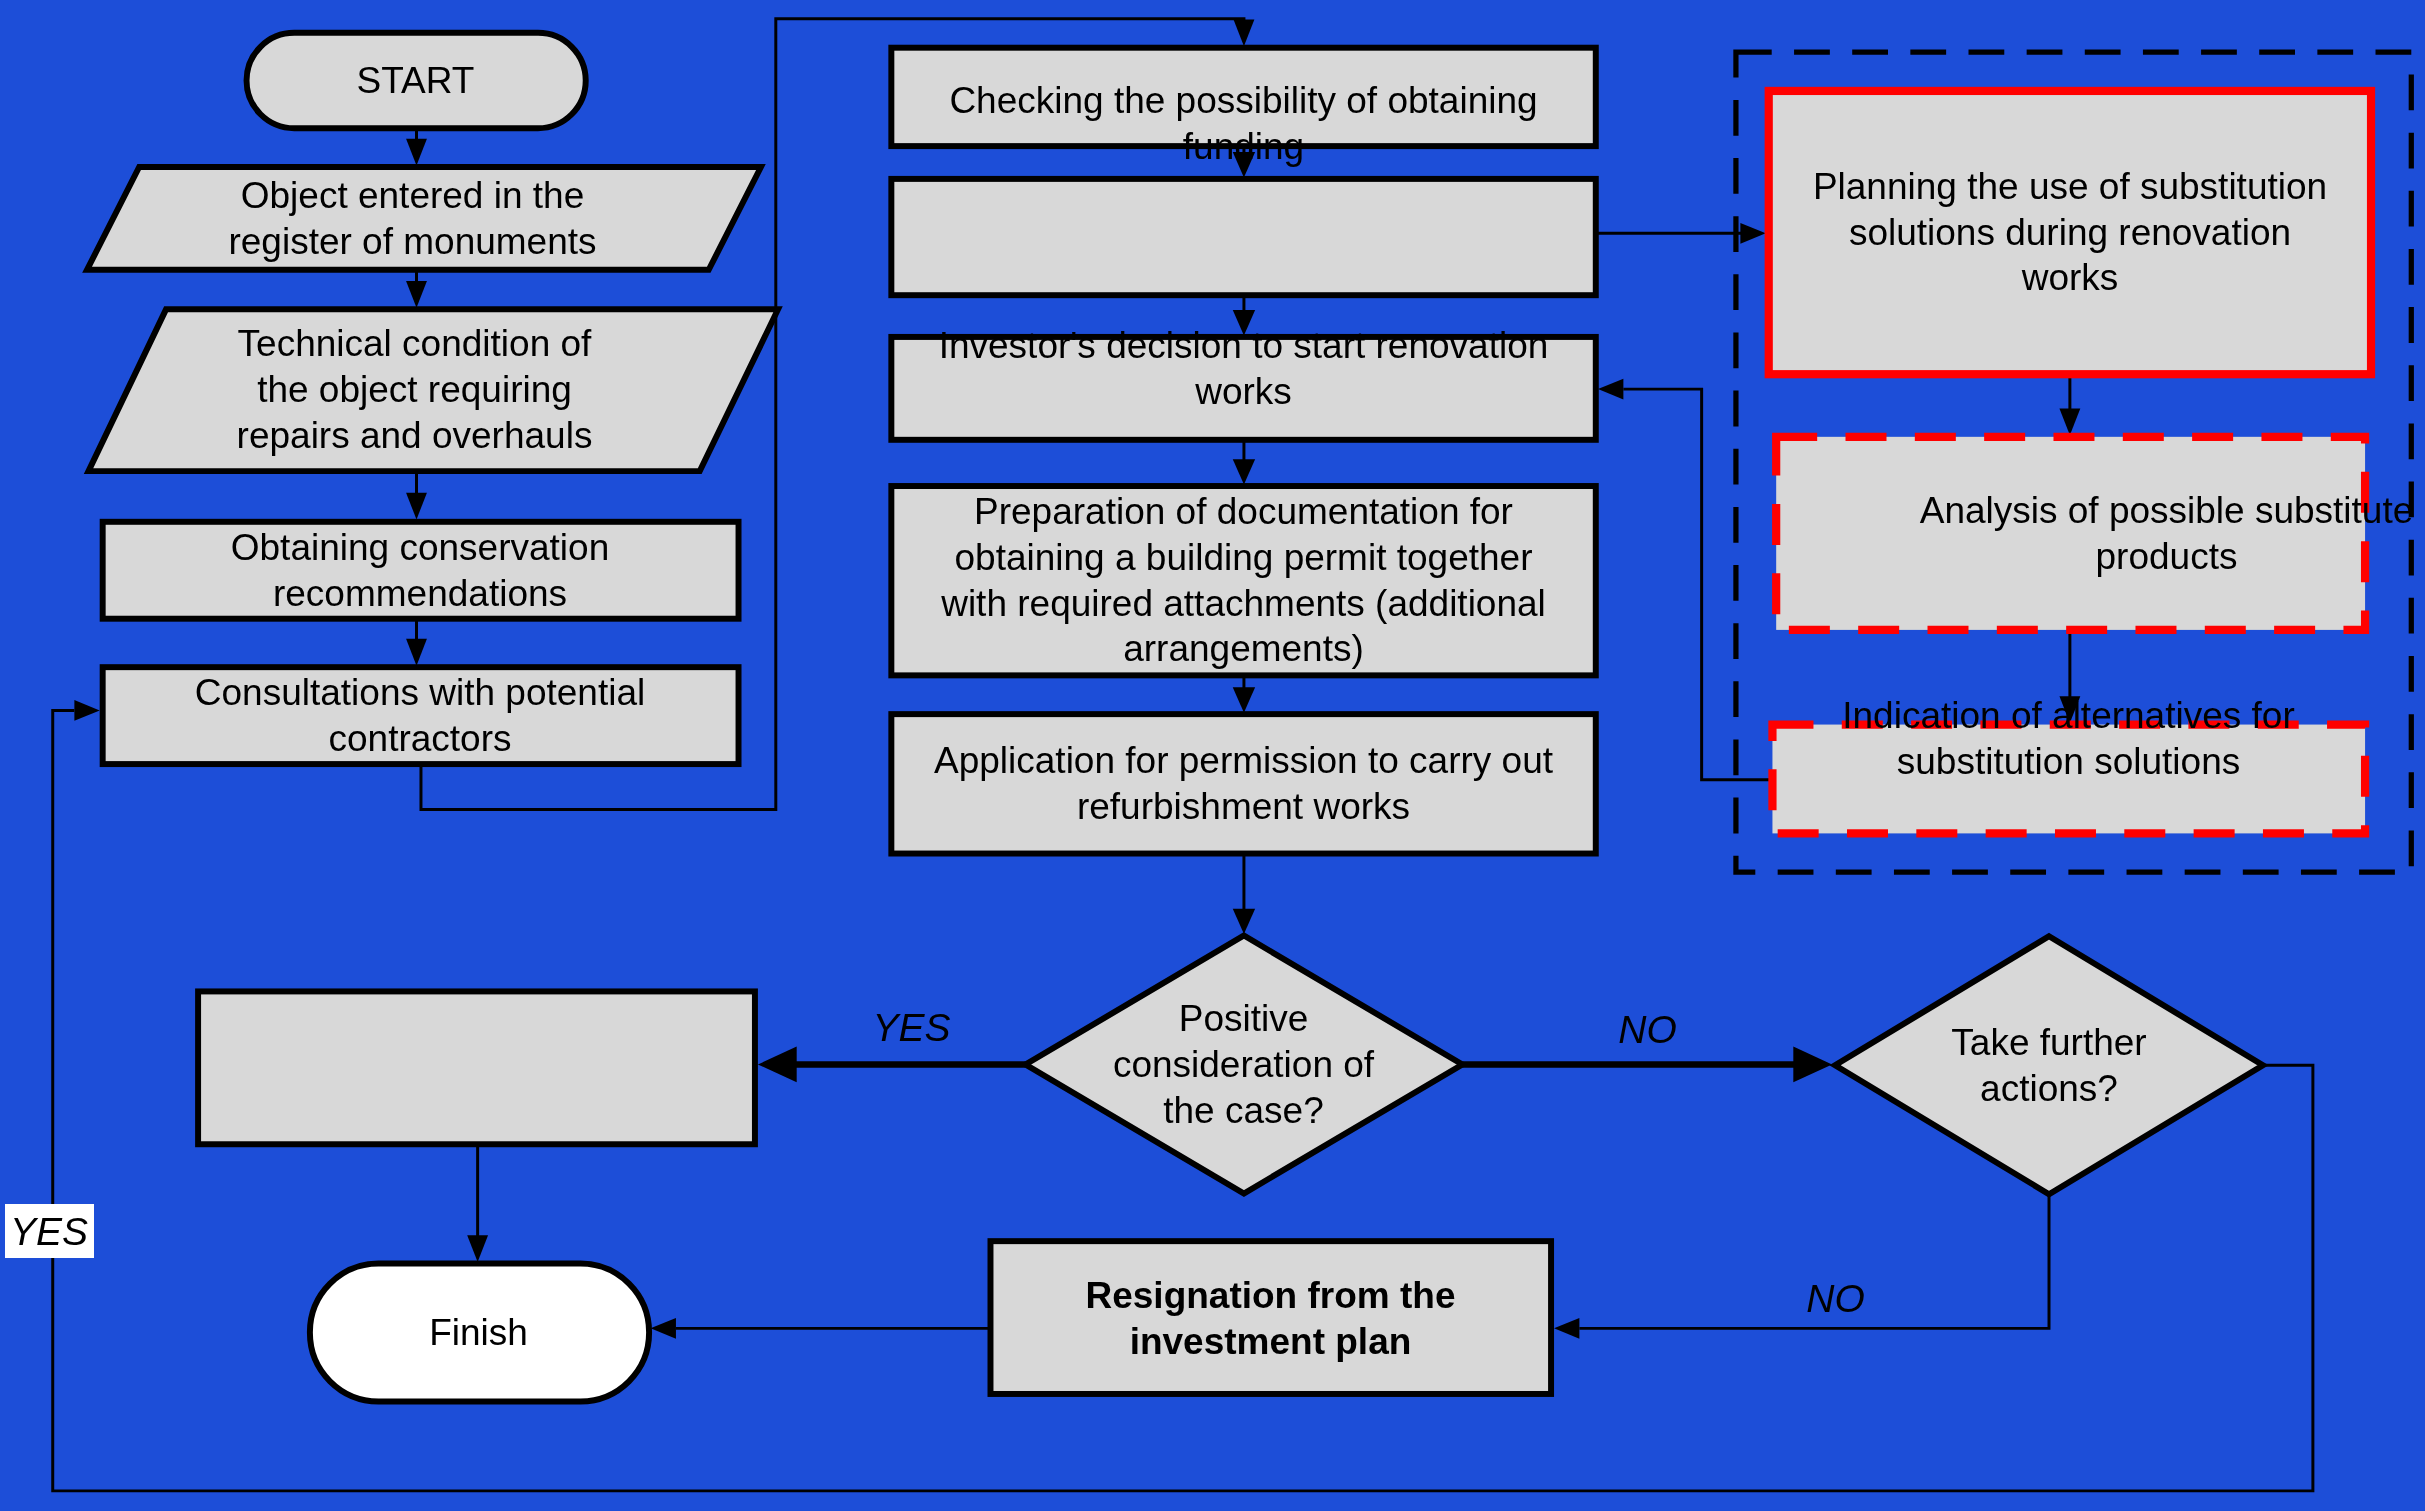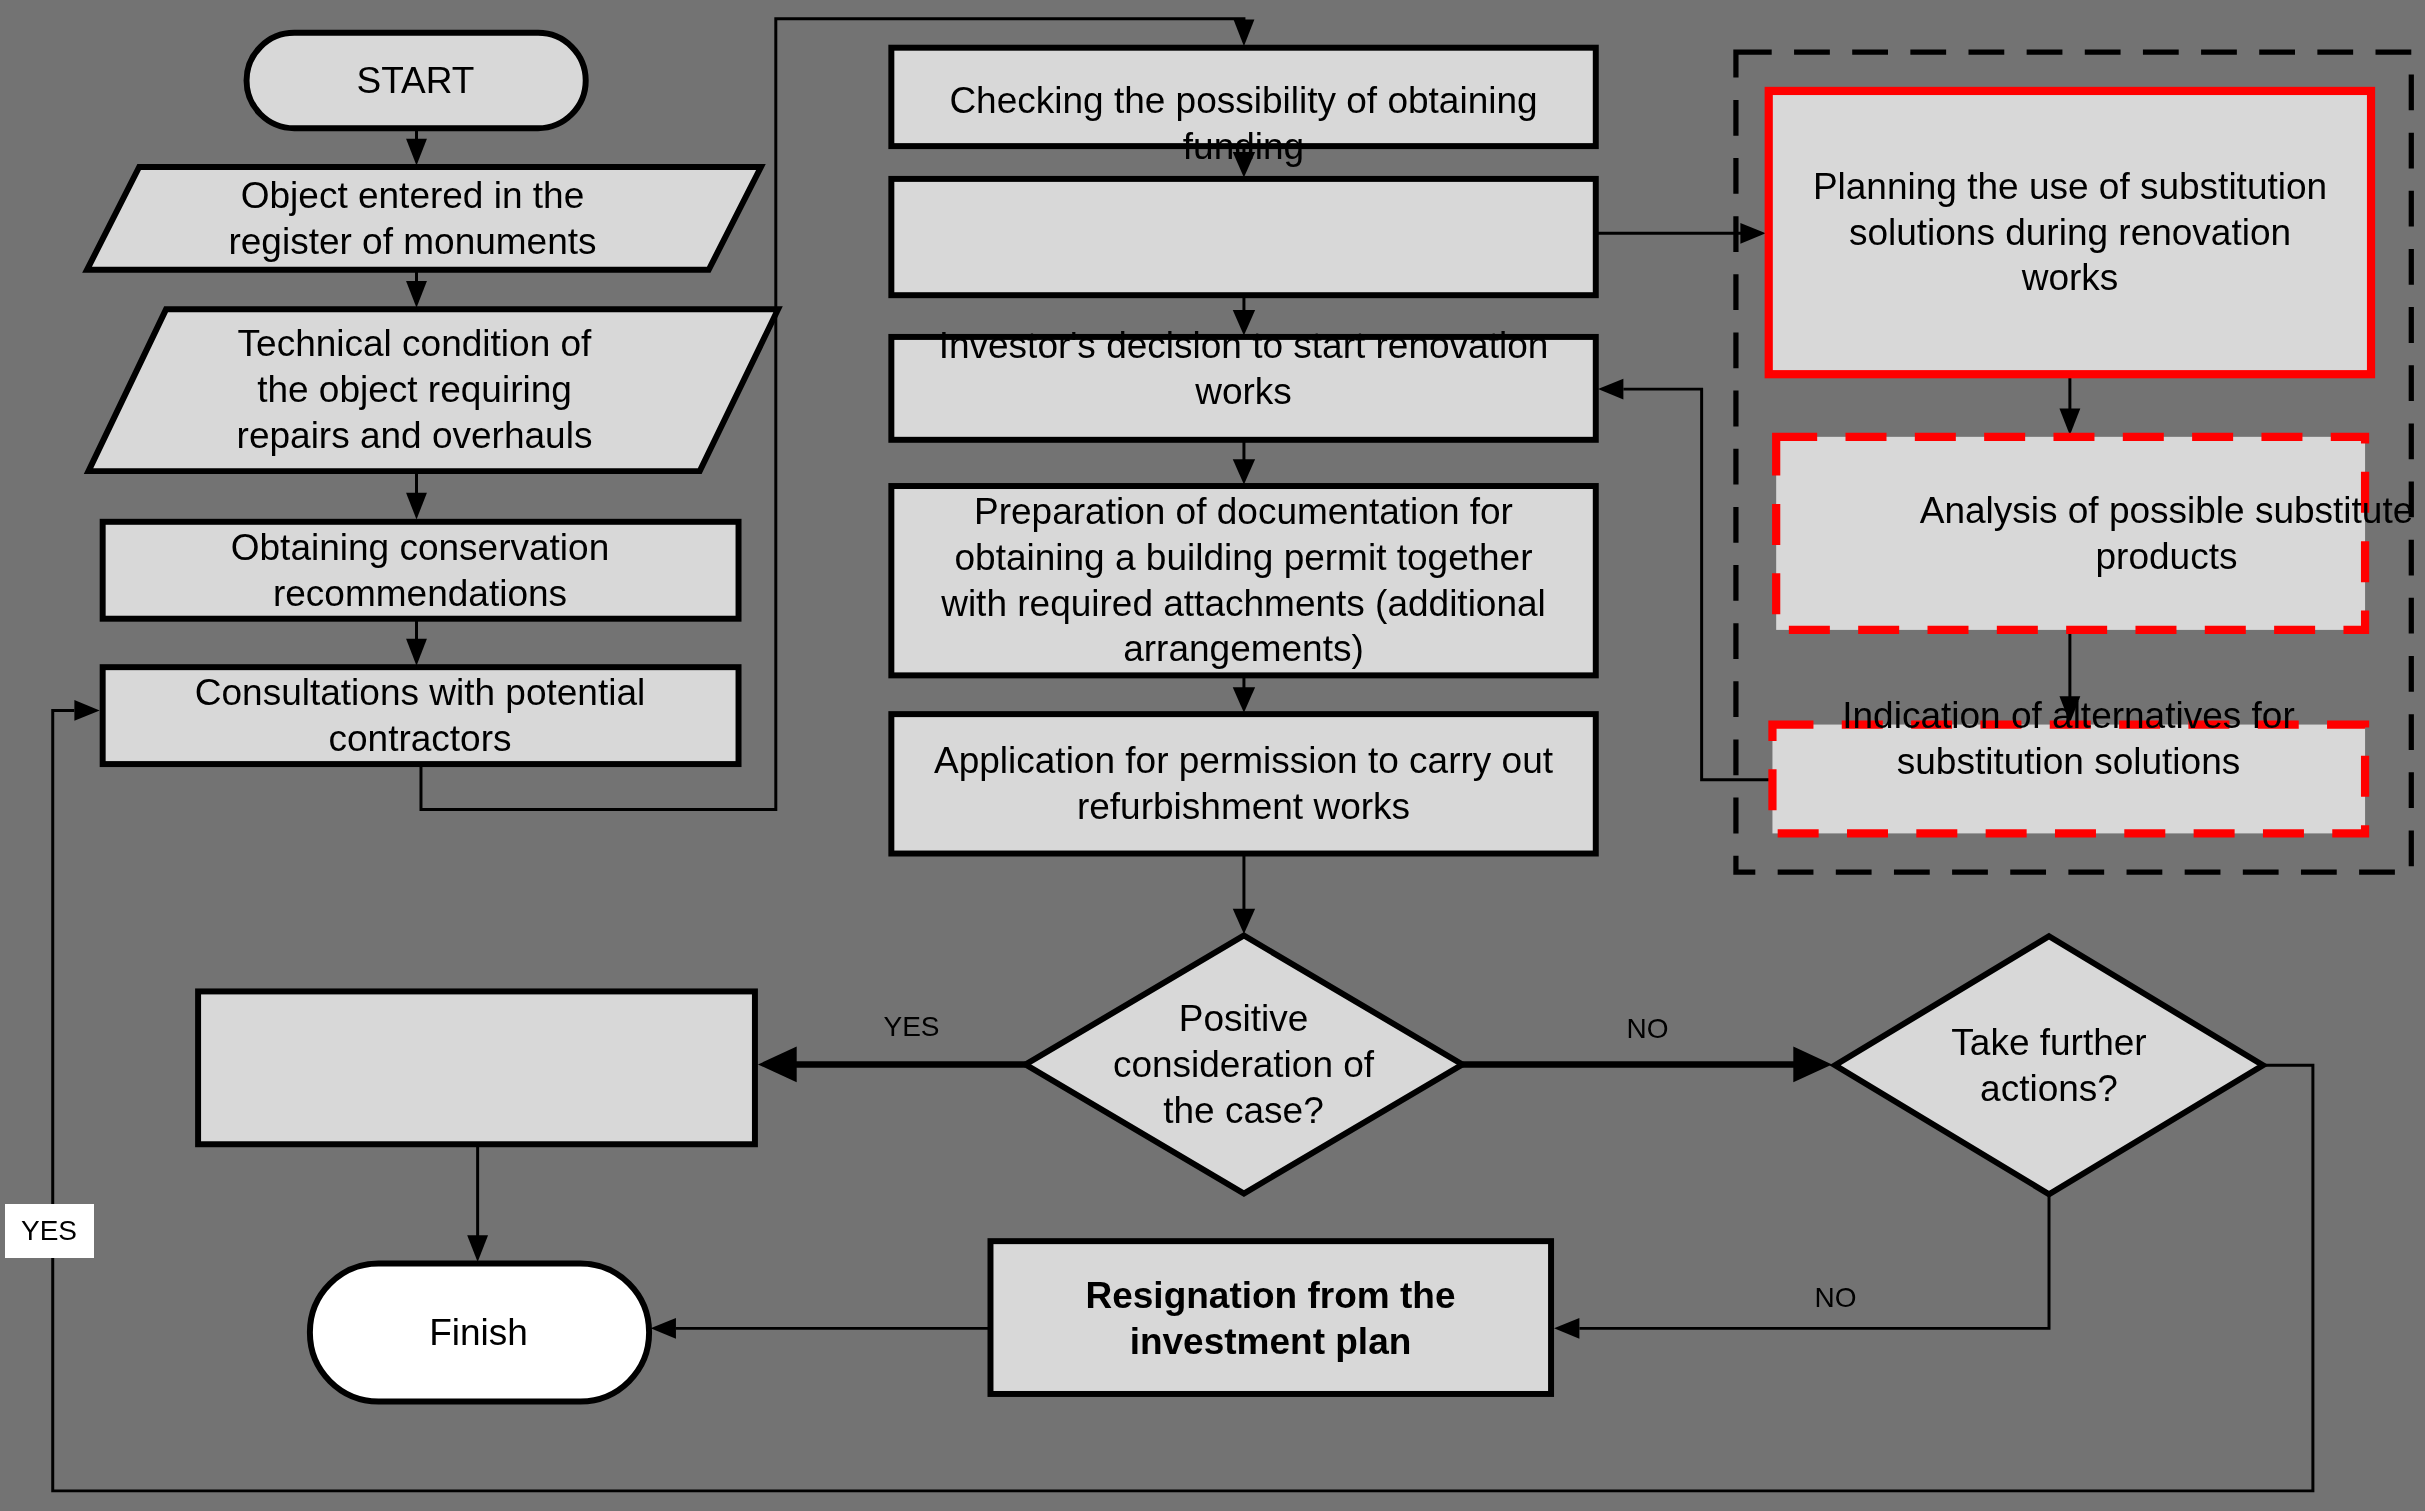--- a/index.html
+++ b/index.html
@@ -21,28 +21,28 @@
   .conn-thick   {fill:none;stroke:var(--border);stroke-width:9;}
   .head         {fill:var(--border);stroke:none;}
   
   .lbl{
     position:absolute;display:flex;align-items:center;justify-content:center;
     text-align:center;color:#000;font-size:37px;line-height:1.24;
     white-space:pre-line;pointer-events:none;
   }
   .edge-lbl{
     position:absolute;display:flex;align-items:center;justify-content:center;
-    text-align:center;color:#000;font-size:28px;line-height:1;pointer-events:none;
+    text-align:center;color:#000;font-size:39px;line-height:1;pointer-events:none;font-style:italic;
   }
   .edge-lbl.on-line{background:#ffffff;padding:3px 1.5px;}
 </style>
 </head>
 <body>
 
-<div id="canvas" style="background: #737373;">
+<div id="canvas" style="background: #1d4ed8;">
 
   <svg id="wires" viewBox="0 0 3253 2027">
 
     <line class="conn" x1="558" y1="172" x2="558" y2="188"></line>
     <polygon class="head" points="558,222 544,186 572,186"></polygon>
 
     <line class="conn" x1="558" y1="362" x2="558" y2="381"></line>
     <polygon class="head" points="558,413 544,377 572,377"></polygon>
 
     <line class="conn" x1="558" y1="632" x2="558" y2="663"></line>

